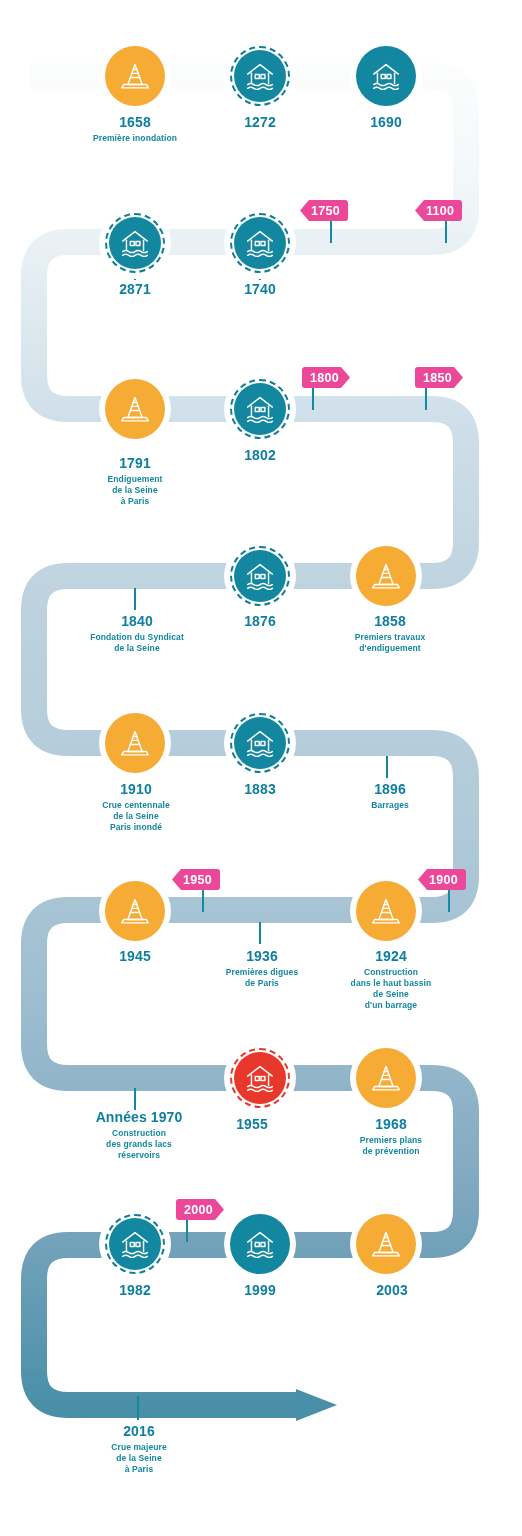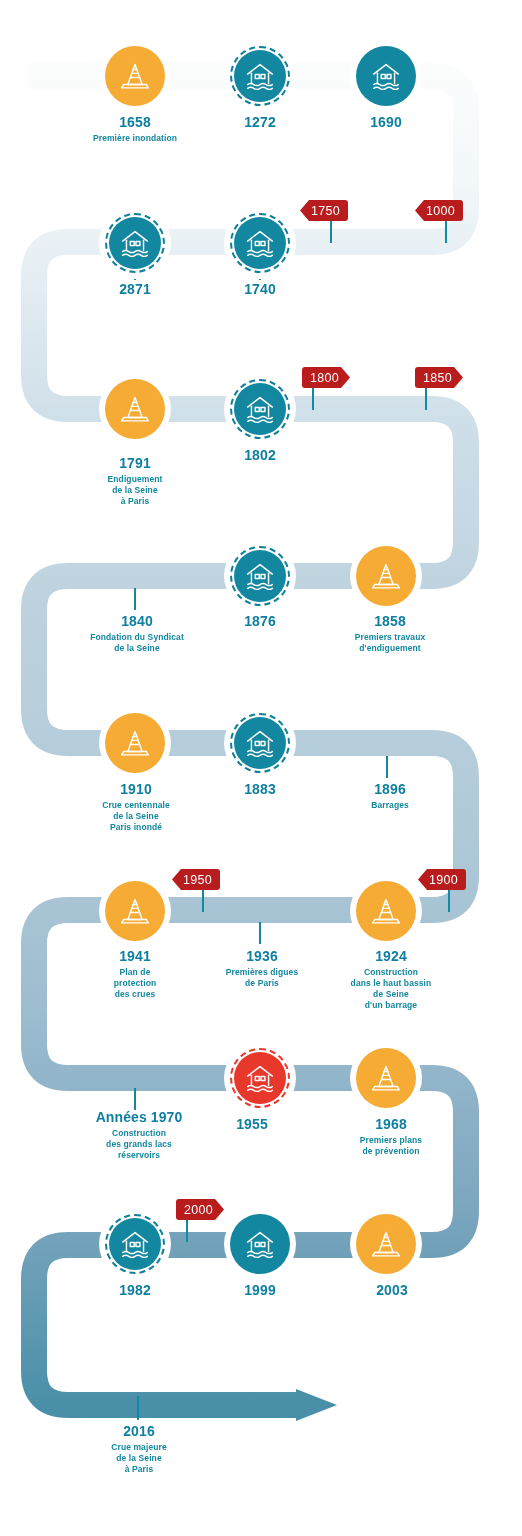--- a/index.html
+++ b/index.html
@@ -21,24 +21,24 @@
     z-index: 1;
   }
 
   
   .year-badge {
     position: absolute;
     z-index: 6;
     height: 21px;
     display: flex;
     align-items: center;
-    background: #b91c1c;
+    background: #ec4899;
     color: #ffffff;
     font-size: 12.5px;
-    font-weight: normal;
+    font-weight: bold;
     letter-spacing: 0.3px;
     padding: 7px 8px;
     border-radius: 3px;
     white-space: nowrap;
   }
   .year-badge.point-left  { padding-left: 11px; clip-path: polygon(0% 50%, 9px 0%, 100% 0%, 100% 100%, 9px 100%); }
   .year-badge.point-right { padding-right: 11px; clip-path: polygon(0% 0%, calc(100% - 9px) 0%, 100% 50%, calc(100% - 9px) 100%, 0% 100%); }
   .badge-stem {
     position: absolute;
     width: 2px;
@@ -187,21 +187,21 @@
       <div class="stem" style="left: 134px; top: 258px; height: 22px;"></div>
       <div class="stem" style="left: 259px; top: 258px; height: 22px;"></div>
       <div class="stem" style="left: 134px; top: 588px; height: 22px;"></div>
       <div class="stem" style="left: 386px; top: 756px; height: 22px;"></div>
       <div class="stem" style="left: 259px; top: 922px; height: 22px;"></div>
       <div class="stem" style="left: 134px; top: 1088px; height: 22px;"></div>
       <div class="stem" style="left: 137px; top: 1396px; height: 24px;"></div>
       <div class="badge-stem" style="left: 330px; top: 221px; height: 22px;"></div>
       <div class="year-badge point-left" style="left: 300px; top: 200px;">1750</div>
       <div class="badge-stem" style="left: 445px; top: 221px; height: 22px;"></div>
-      <div class="year-badge point-left" style="left: 415px; top: 200px;">1000</div>
+      <div class="year-badge point-left" style="left: 415px; top: 200px;">1100</div>
       <div class="badge-stem" style="left: 312px; top: 388px; height: 22px;"></div>
       <div class="year-badge point-right" style="left: 302px; top: 367px;">1800</div>
       <div class="badge-stem" style="left: 425px; top: 388px; height: 22px;"></div>
       <div class="year-badge point-right" style="left: 415px; top: 367px;">1850</div>
       <div class="badge-stem" style="left: 202px; top: 890px; height: 22px;"></div>
       <div class="year-badge point-left" style="left: 172px; top: 869px;">1950</div>
       <div class="badge-stem" style="left: 448px; top: 890px; height: 22px;"></div>
       <div class="year-badge point-left" style="left: 418px; top: 869px;">1900</div>
       <div class="badge-stem" style="left: 186px; top: 1220px; height: 22px;"></div>
       <div class="year-badge point-right" style="left: 176px; top: 1199px;">2000</div>
@@ -406,22 +406,21 @@
         <span class="desc">Crue centennale<br>de la Seine<br>Paris inondé</span>
       </div>
       <div class="label" style="left: 200px; top: 781px; width: 120px;">
         <span class="yr">1883</span>
       </div>
       <div class="label" style="left: 330px; top: 781px; width: 120px;">
         <span class="yr">1896</span>
         <span class="desc">Barrages</span>
       </div>
       <div class="label" style="left: 68px; top: 948px; width: 134px;">
-        <span class="yr">1941</span>
-        <span class="desc">Plan de<br>protection<br>des crues</span>
+        <span class="yr">1945</span>
       </div>
       <div class="label" style="left: 200px; top: 948px; width: 124px;">
         <span class="yr">1936</span>
         <span class="desc">Premières digues<br>de Paris</span>
       </div>
       <div class="label" style="left: 320px; top: 948px; width: 142px;">
         <span class="yr">1924</span>
         <span class="desc">Construction<br>dans le haut bassin<br>de Seine<br>d'un barrage</span>
       </div>
       <div class="label" style="left: 192px; top: 1116px; width: 120px;">

